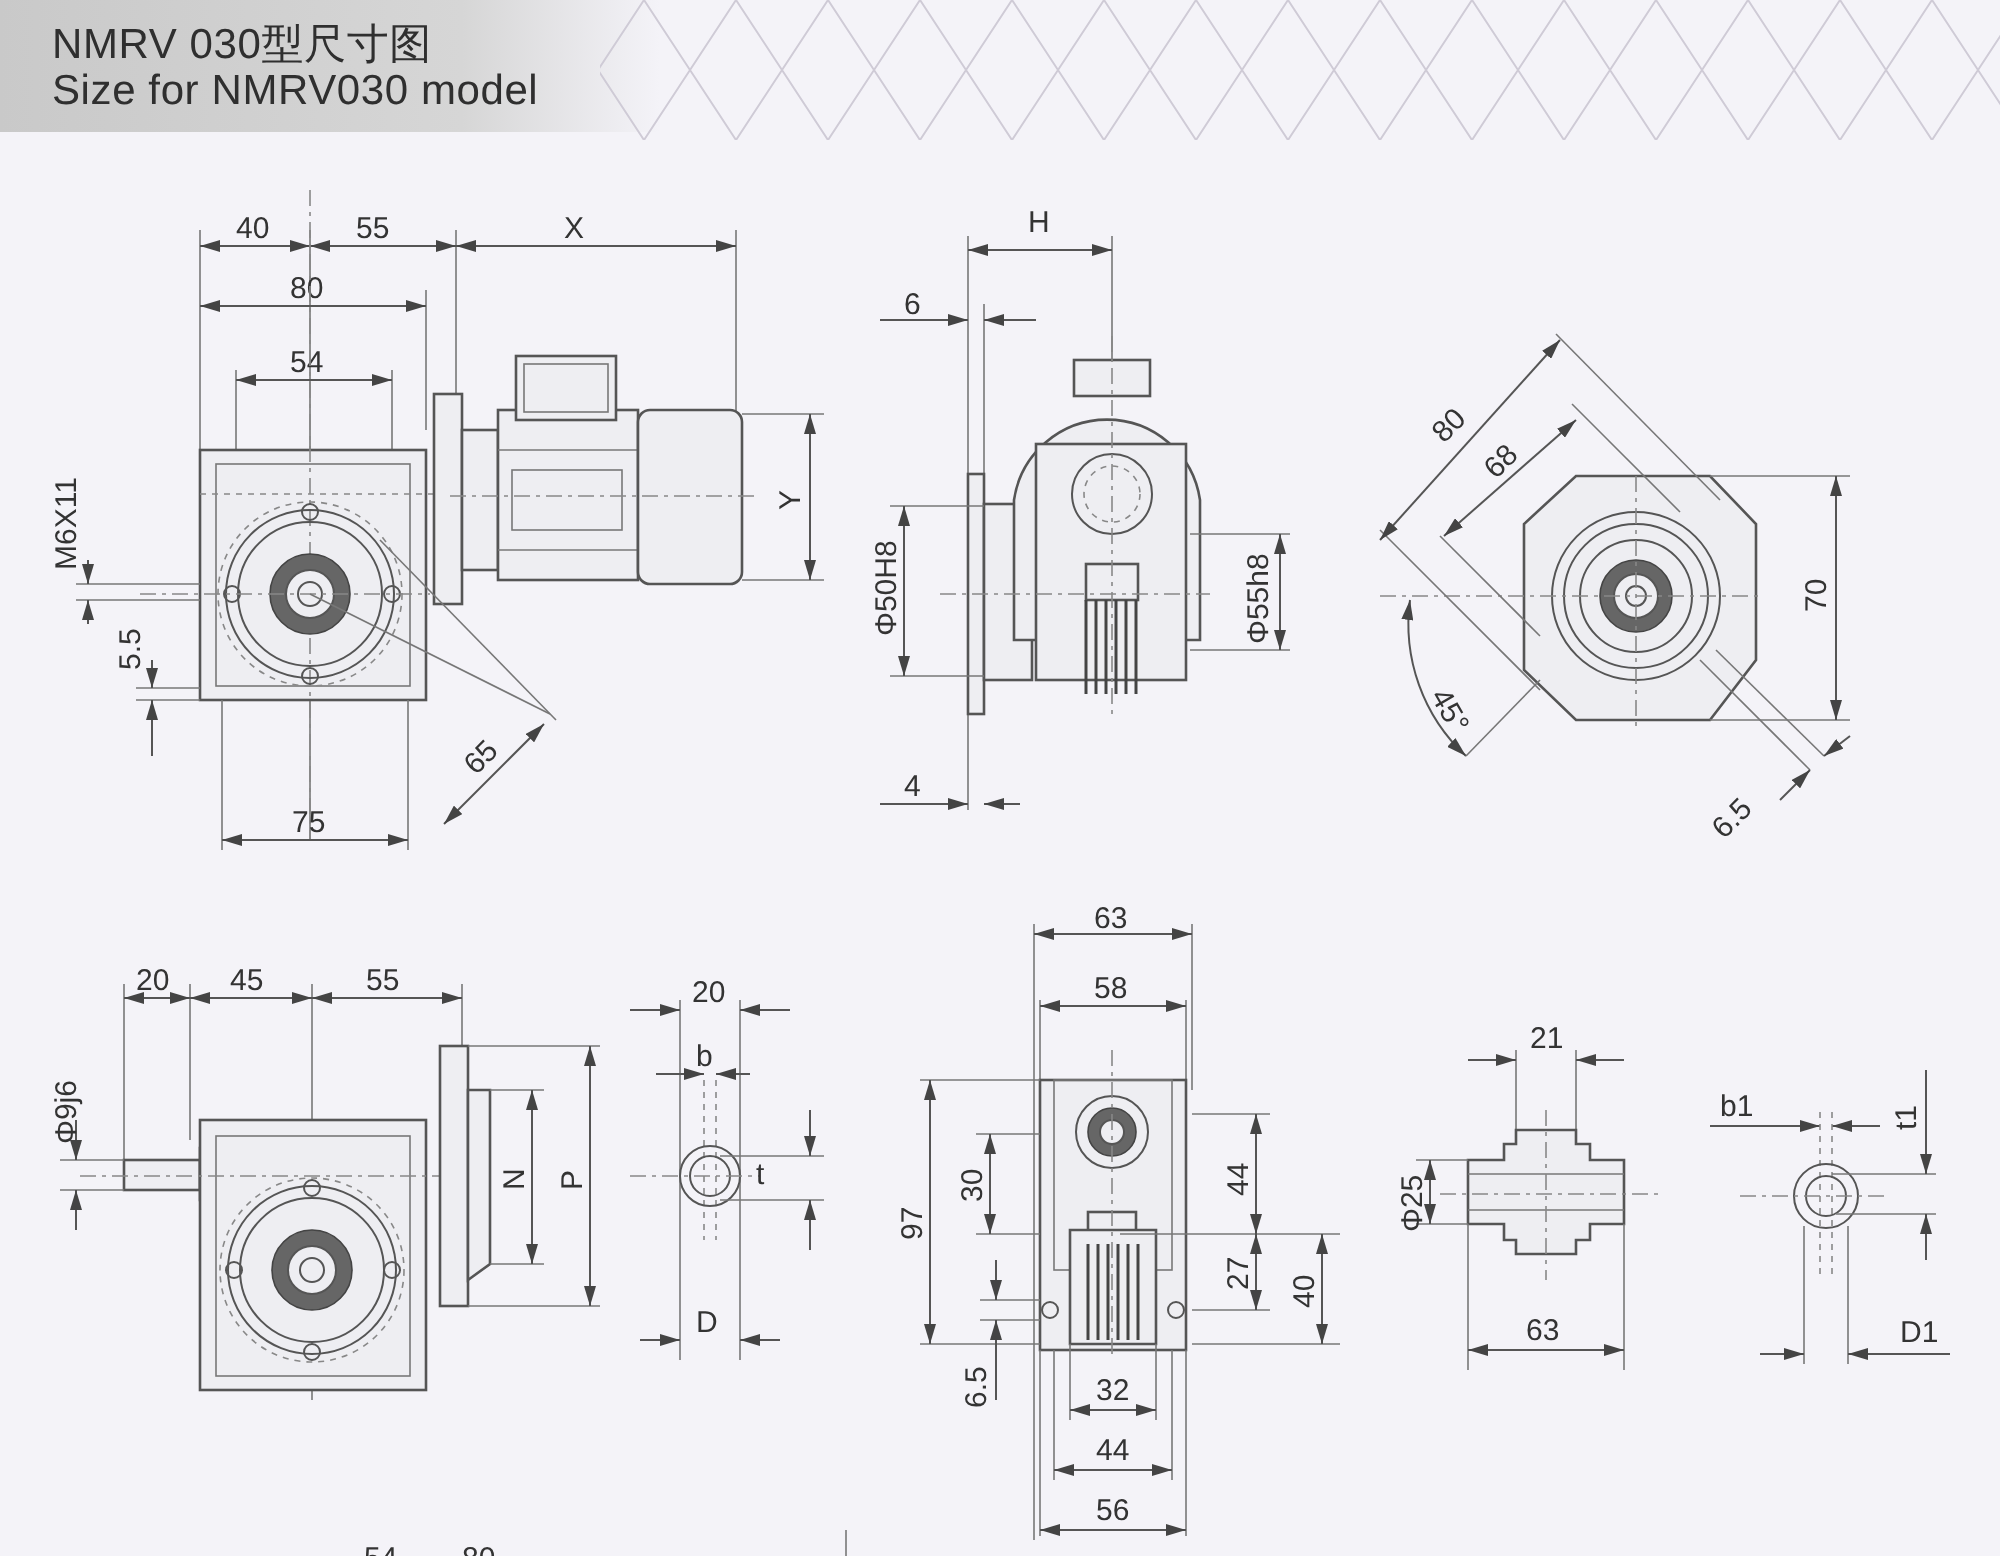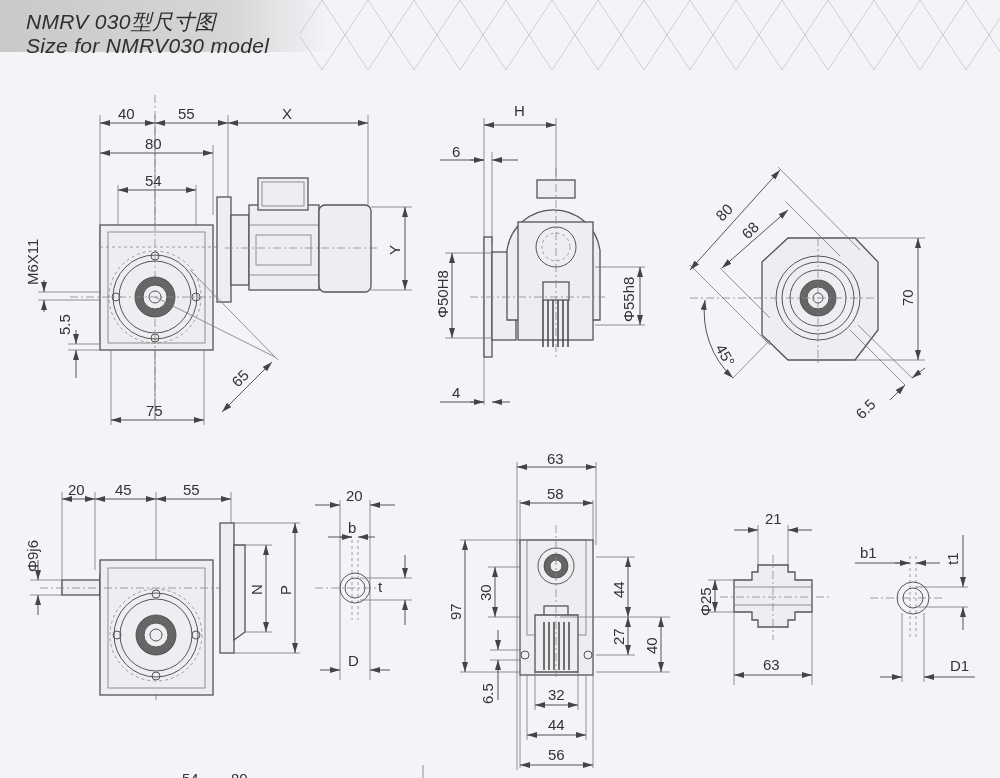--- a/index.html
+++ b/index.html
@@ -1,17 +1,17 @@
 <!DOCTYPE html>
 <html><head>
 <meta charset="utf-8">
 <style>
   html,body{margin:0;padding:0;}
   body{width:1000px;height:778px;overflow:hidden;background:#f4f3f8;position:relative;font-family:"Liberation Sans",sans-serif;color:#333;}
-  .header{position:absolute;left:0;top:0;width:330px;height:52px;background:linear-gradient(90deg,#c9c9c9 0%,#d6d6d6 70%,rgba(230,230,235,0) 100%);font-style:italic;}
+  .header{position:absolute;left:0;top:0;width:330px;height:66px;background:linear-gradient(90deg,#c9c9c9 0%,#d6d6d6 70%,rgba(230,230,235,0) 100%);}
   .title-cn{position:absolute;left:26px;top:8px;font-size:21px;color:#2f2f2f;letter-spacing:0.3px;}
   .title-en{position:absolute;left:26px;top:34px;font-size:21px;color:#2f2f2f;letter-spacing:0.3px;}
   svg.drawing{position:absolute;left:0;top:0;}
   .dim{font-family:"Liberation Sans",sans-serif;font-size:15px;fill:#333;}
   .ln{stroke:#555;stroke-width:1;fill:none;}
   .thin{stroke:#777;stroke-width:0.8;fill:none;}
   .body{stroke:#555;stroke-width:1.3;fill:#eeeef2;}
   .center{stroke:#888;stroke-width:0.8;stroke-dasharray:8 3 2 3;fill:none;}
   .dash{stroke:#888;stroke-width:0.8;stroke-dasharray:3 3;fill:none;}
   .dark{fill:#666;stroke:#444;stroke-width:0.8;}

